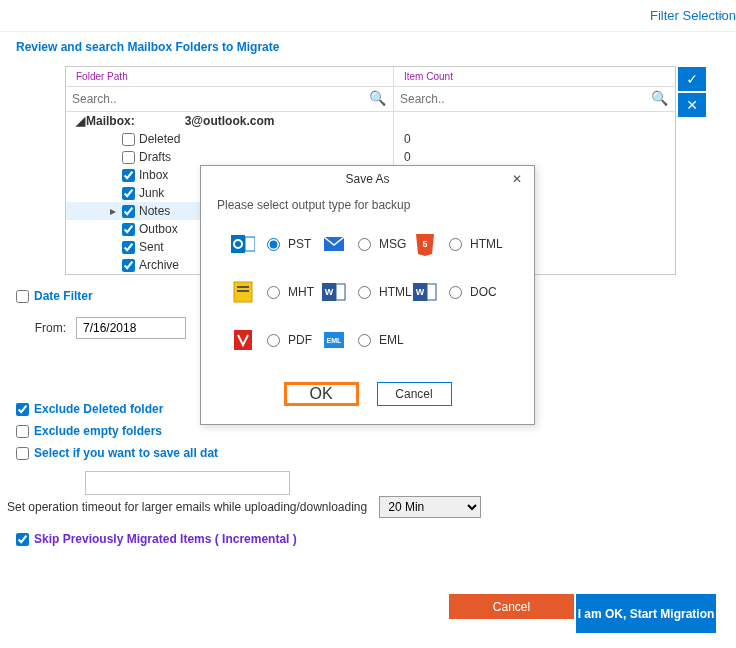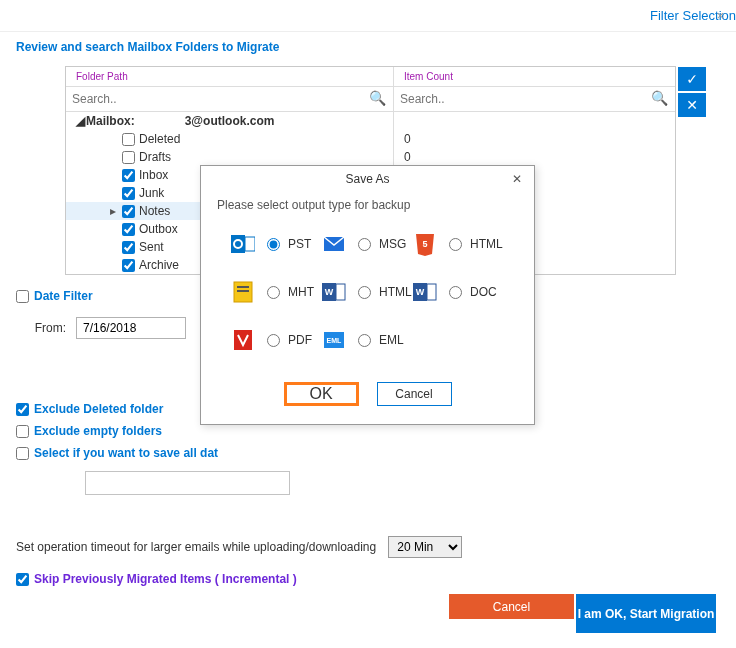--- a/index.html
+++ b/index.html
@@ -38,23 +38,23 @@
     .row-option input[type=checkbox] { margin-right: 5px; accent-color: #0078d4; }
     .blue-label { color: #0078d4; font-weight: 600; }
     .red-label { color: #6d28d9; font-weight: 600; }
     
     .from-row { display: flex; align-items: center; font-size: 12px; padding: 4px 16px; margin-top: 6px; }
     .from-row .lbl { width: 60px; text-align: right; padding-right: 10px; color: #333;}
     .from-row input { height: 22px; border: 1px solid #b2b2b2; padding: 2px 6px; font-size: 12px; width: 110px; }
     
     .spacer { height: 55px; }
     
-    .plain-text { font-size: 12px; color: #333; padding: 4px 16px; margin-top: 40px; }
+    .plain-text { font-size: 12px; color: #333; padding: 4px 7px; }
     .inline-row { display: flex; align-items: center; gap: 12px; }
-    .inline-row select { height: 22px; border: 1px solid #999; font-size: 12px; padding: 1px 4px; width: 74px; }
+    .inline-row select { height: 22px; border: 1px solid #999; font-size: 12px; padding: 1px 4px; width: 102px; }
     
     .footer-buttons { position: absolute; bottom: 15px; right: 20px; display: flex; gap: 2px; }
     .btn-cancel-main { width: 125px; height: 25px; background: #e55a2b; color: #fff; border: none; font-size: 12px; cursor: pointer; }
     .btn-start { width: 140px; height: 39px; background: #0078d4; color: #fff; border: none; font-size: 12px; font-weight: 600; cursor: pointer; }
     
     
     .modal { position: absolute; left: 200px; top: 165px; width: 335px; background: #fff; border: 1px solid #999; box-shadow: 2px 2px 8px rgba(0,0,0,0.15); z-index: 100; }
     .modal-title { text-align: center; font-size: 12px; color: #333; padding: 6px 0; position: relative; }
     .modal-title .mx { position: absolute; right: 12px; top: 6px; color: #555; cursor: pointer; font-size: 12px; }
     .modal-sub { font-size: 12px; color: #555; padding: 6px 16px 10px; }

